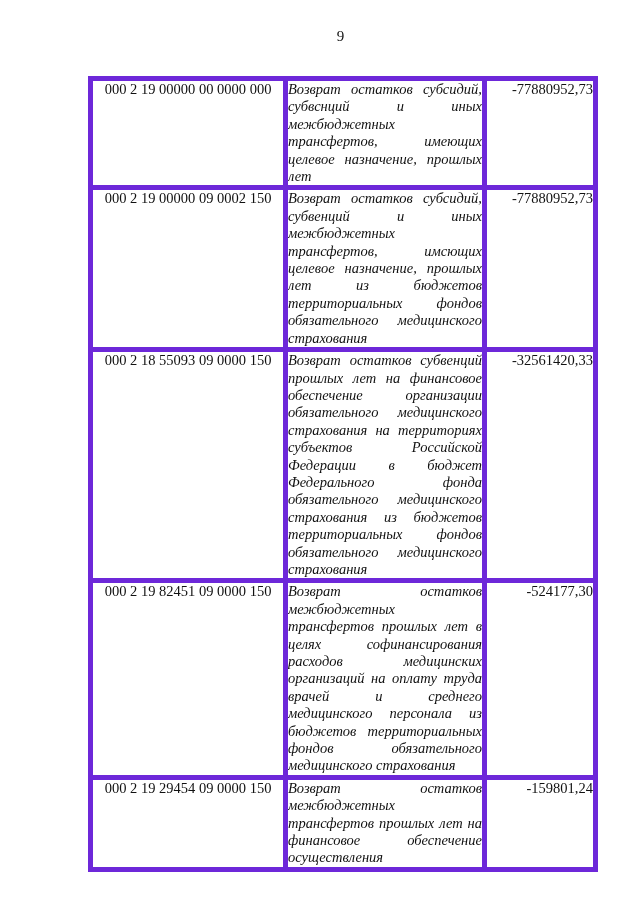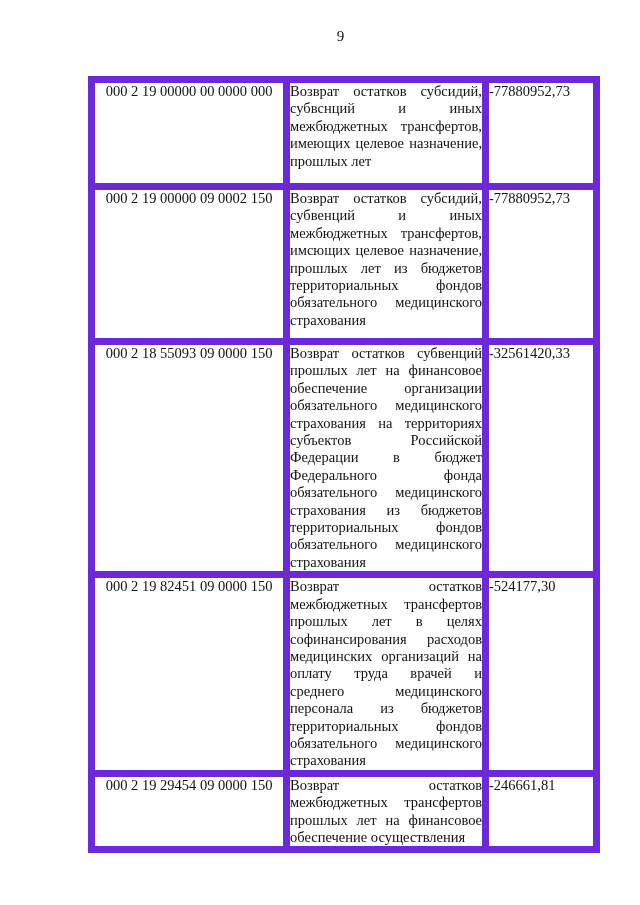--- a/index.html
+++ b/index.html
@@ -30,36 +30,37 @@
     top: 76px;
     left: 88px;
     width: 505px;
     border-collapse: collapse;
     table-layout: fixed;
     font-size: 14.5px;
     line-height: 17.4px;
     color: #111111;
   }
   table.budget td {
-    border: 7px solid #6d28d9;
+    border: 5px solid #6d28d9;
     vertical-align: top;
     padding: 0;
     overflow: hidden;
   }
   td.code {
     text-align: center;
     white-space: nowrap;
     padding: 1px 2px 0 2px;
   }
   td.desc {
     text-align: justify;
     padding: 1px 4px 0 5px;
+    font-style: italic;
   }
   td.amount {
-    text-align: left;
+    text-align: right;
     padding: 1px 2px 0 2px;
   }
 </style>
 </head>
 <body>
 
 <div class="page">
 
   <div class="page-number">9</div>
 
@@ -86,18 +87,18 @@
         <td class="amount">-32561420,33</td>
       </tr>
       <tr style="height:188px">
         <td class="code">000 2 19 82451 09 0000 150</td>
         <td class="desc">Возврат остатков межбюджетных трансфертов прошлых лет в целях софинансирования расходов медицинских организаций на оплату труда врачей и среднего медицинского персонала из бюджетов территориальных фондов обязательного медицинского страхования</td>
         <td class="amount">-524177,30</td>
       </tr>
       <tr style="height:70px">
         <td class="code">000 2 19 29454 09 0000 150</td>
         <td class="desc">Возврат остатков межбюджетных трансфертов прошлых лет на финансовое обеспечение осуществления</td>
-        <td class="amount">-246661,81</td>
+        <td class="amount">-159801,24</td>
       </tr>
     </tbody>
   </table>
 
 </div>
 
 </body></html>

